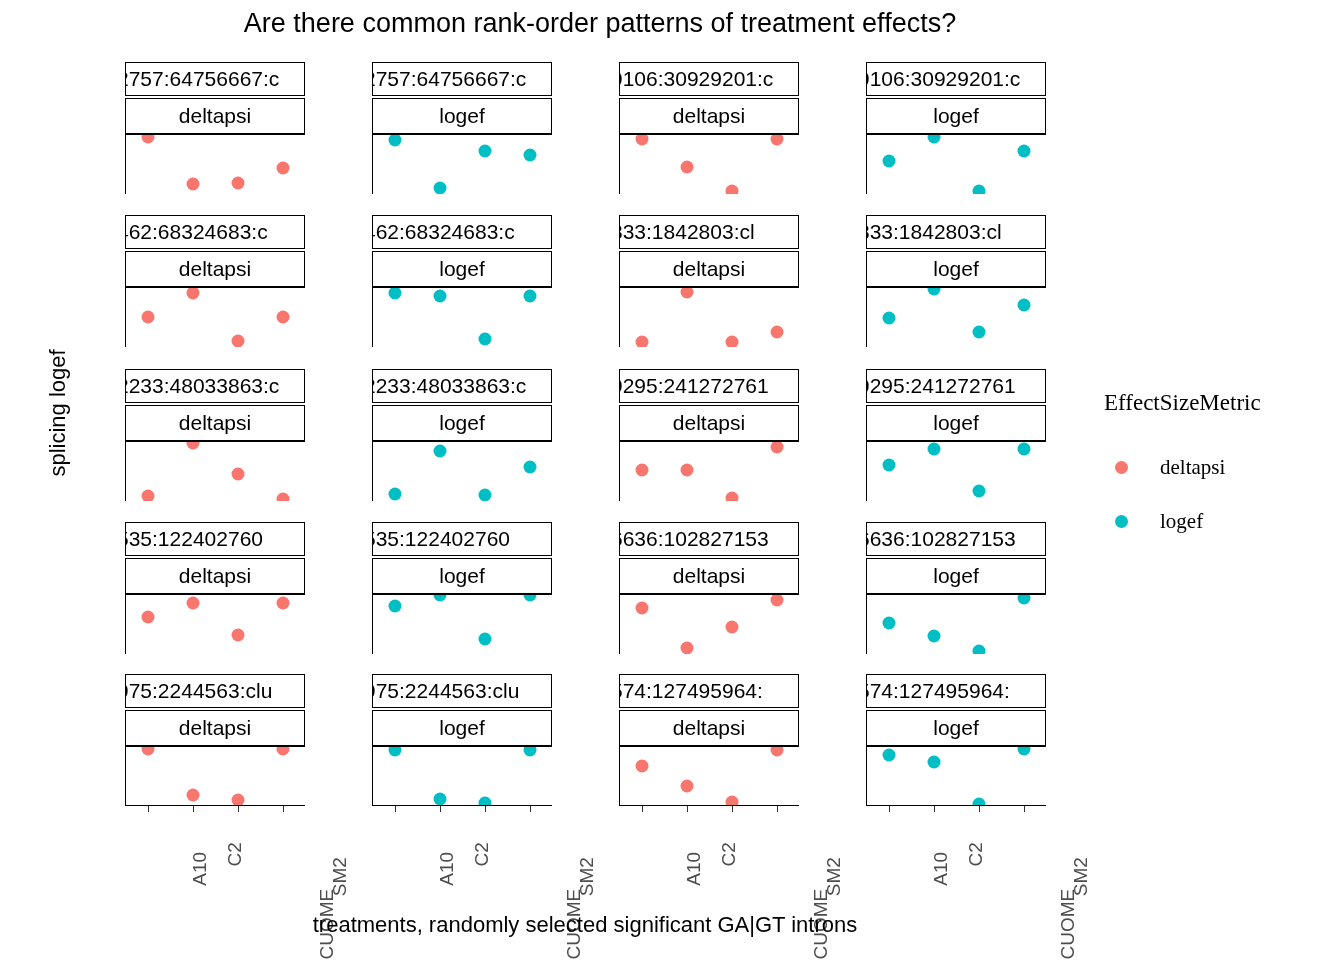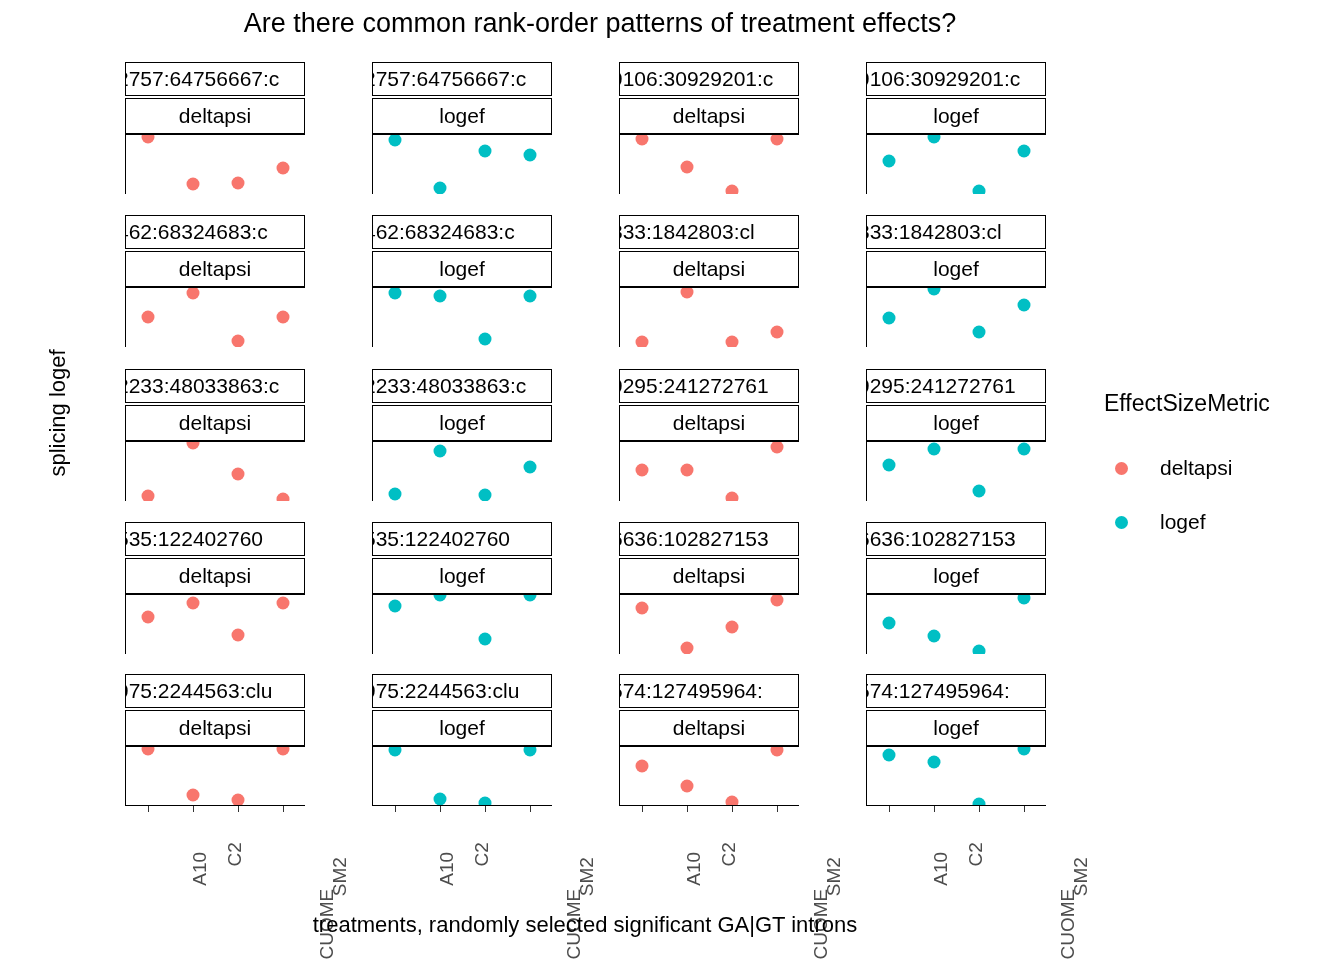--- a/index.html
+++ b/index.html
@@ -105,21 +105,21 @@
     font-size:19px;color:#4d4d4d;
     transform-origin:right top;
     transform:rotate(-90deg) translateX(-100%);
     white-space:nowrap;
   }
   .xtick{
     position:absolute;top:-6px;width:1.6px;height:6px;background:#333;
   }
   
   #legend{
-    position:absolute;left:1104px;top:390px;width:230px;
+    position:absolute;left:1104px;top:390px;width:230px;font-family:Liberation Serif, serif;
   }
   #legend-title{font-size:23px;margin-bottom:24px;}
   .legend-item{display:flex;align-items:center;height:54px;}
   .legend-key{
     width:34px;height:34px;
     display:flex;align-items:center;justify-content:center;
     background:#fff;
     margin-right:22px;
   }
   .legend-dot{width:13px;height:13px;border-radius:50%;}

